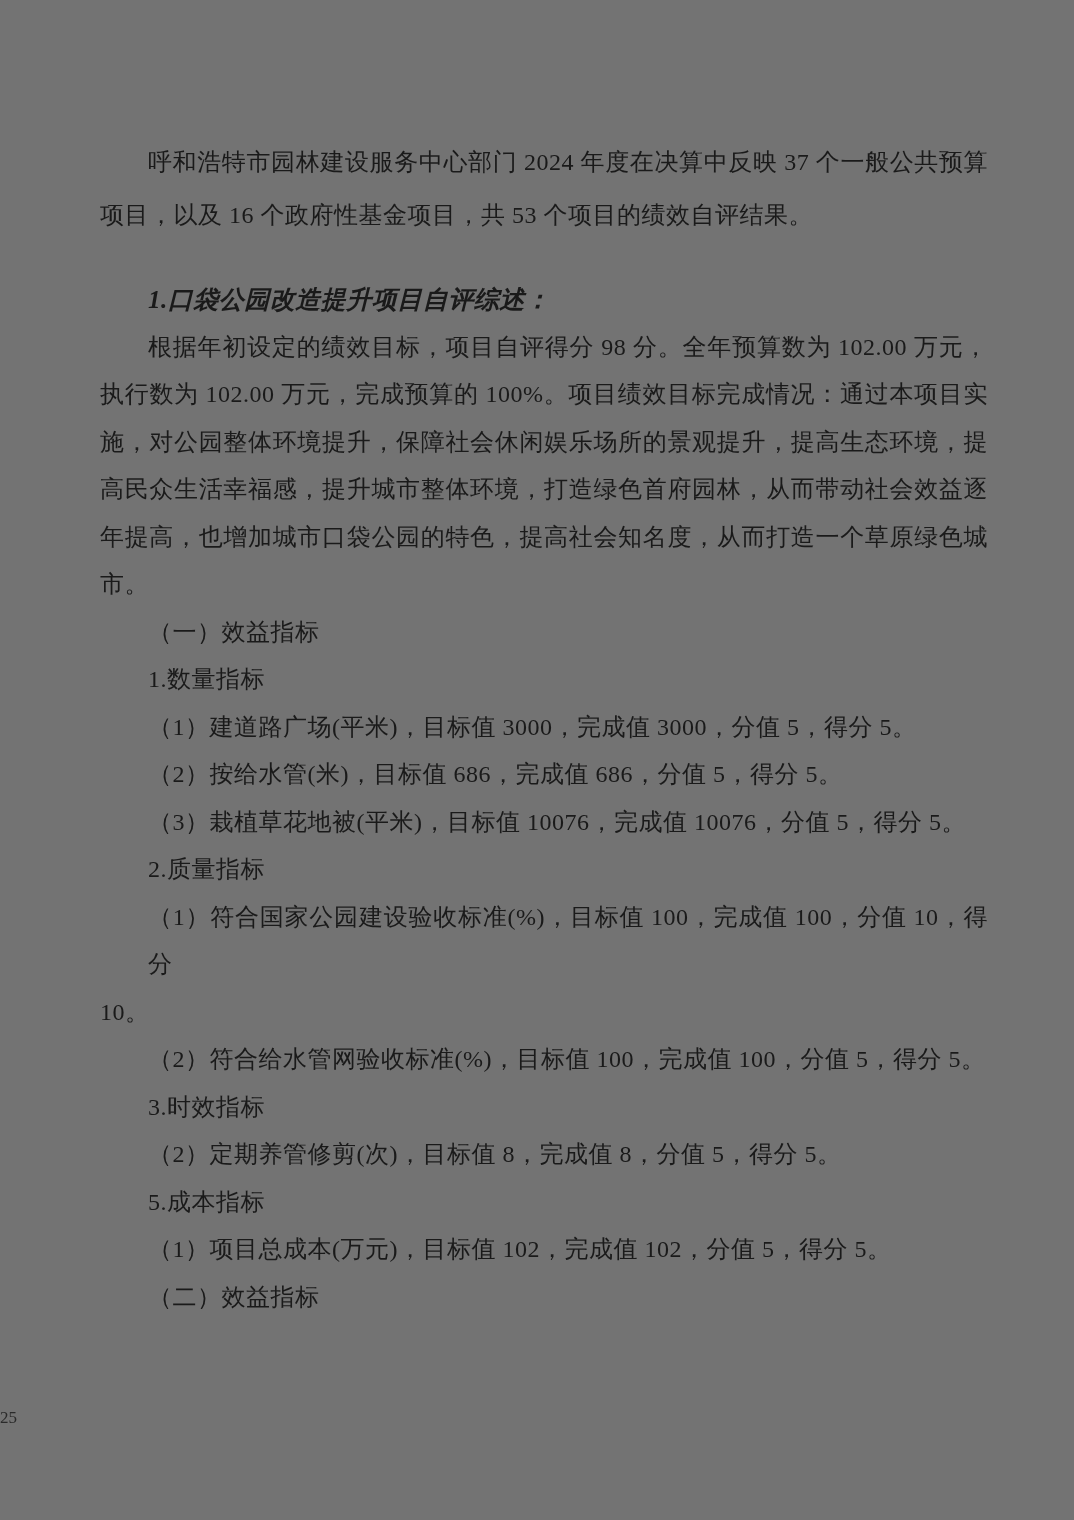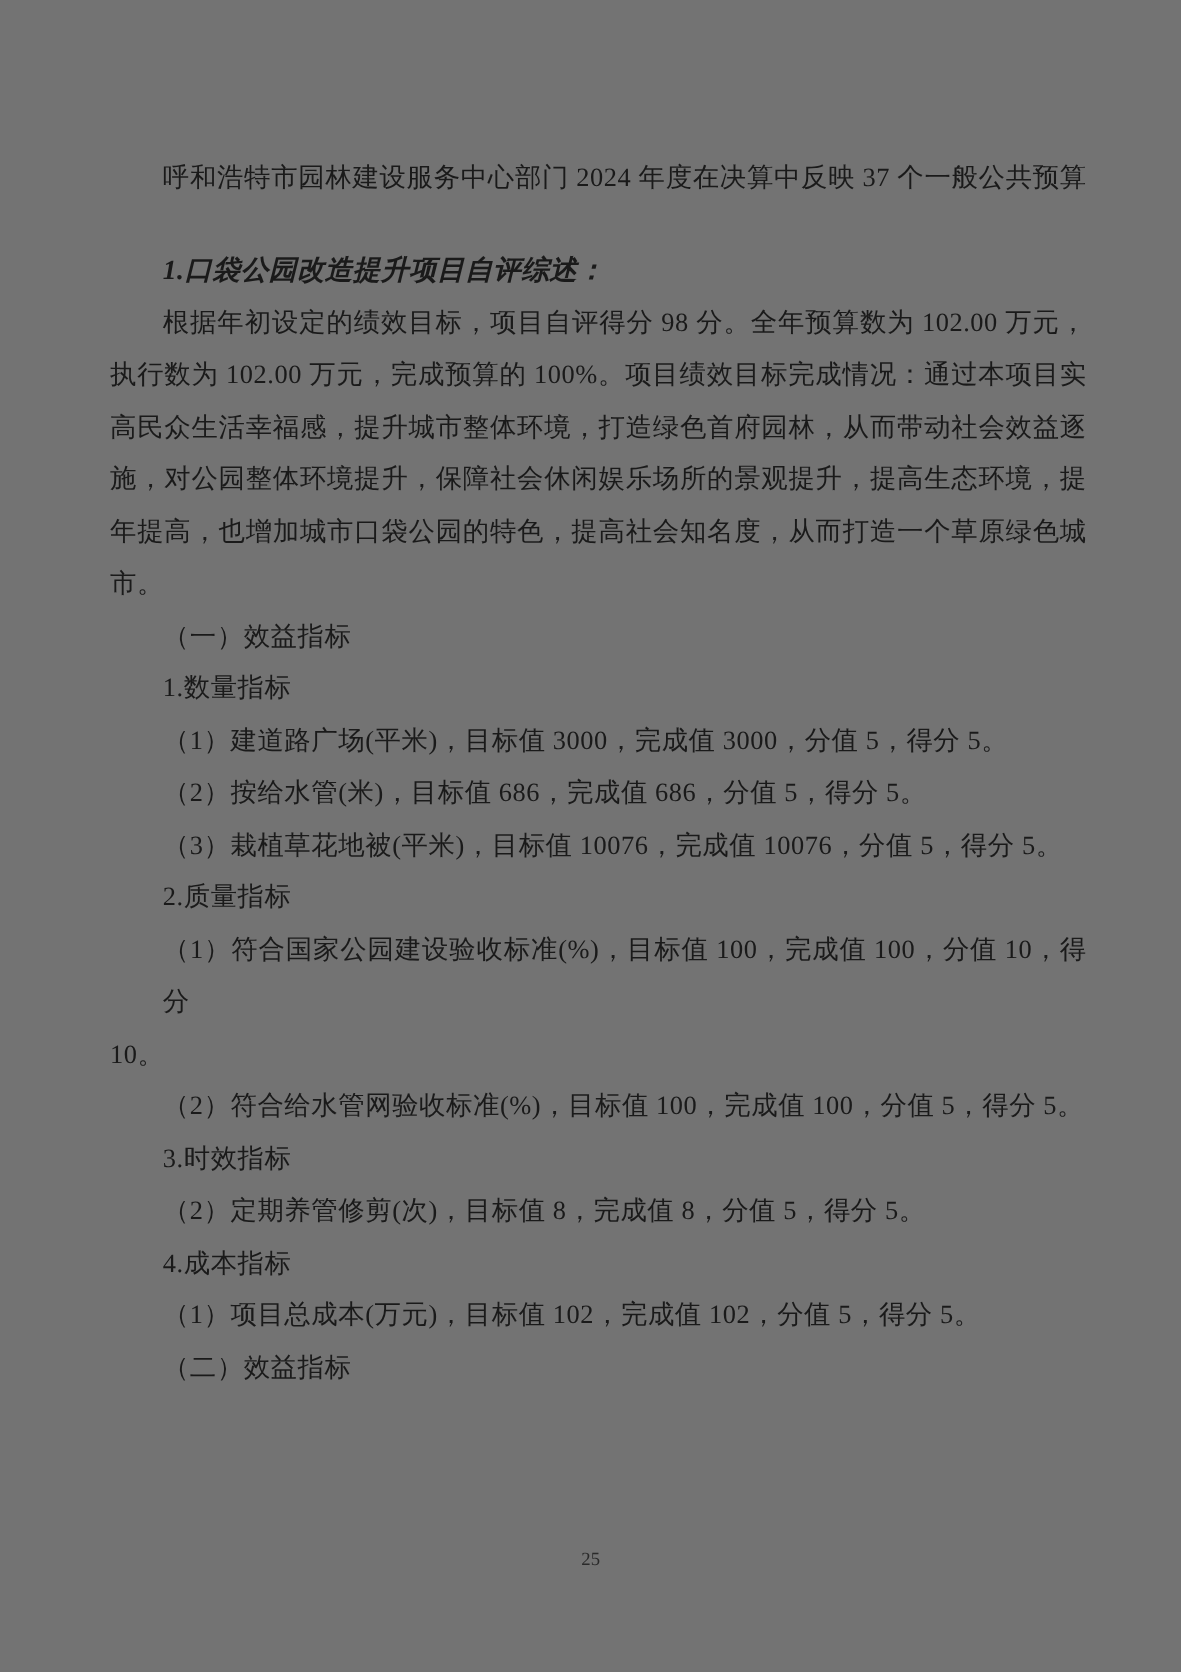--- a/index.html
+++ b/index.html
@@ -41,42 +41,43 @@
   .block.heading .line {
     font-weight: 700;
     font-size: 25px;
     letter-spacing: 0.5px;
   }
   .footer {
     position: absolute;
     left: 0;
     top: 1406px;
     width: 1074px;
-    text-align: center;
+    text-align: left;
     font-size: 17px;
     line-height: 24px;
     color: #2a2a2a;
   }
 </style>
 </head>
 <body>
 
 <div class="page">
   <div class="content">
       <div class="block intro">
         <div class="line indent fill">呼和浩特市园林建设服务中心部门 2024 年度在决算中反映 37 个一般公共预算</div>
+        <div class="line">项目，以及 16 个政府性基金项目，共 53 个项目的绩效自评结果。</div>
       </div>
       <div class="block heading">
         <div class="line indent">1.口袋公园改造提升项目自评综述：</div>
       </div>
       <div class="block body">
         <div class="line indent fill">根据年初设定的绩效目标，项目自评得分 98 分。全年预算数为 102.00 万元，</div>
         <div class="line fill">执行数为 102.00 万元，完成预算的 100%。项目绩效目标完成情况：通过本项目实</div>
+        <div class="line fill">施，对公园整体环境提升，保障社会休闲娱乐场所的景观提升，提高生态环境，提</div>
         <div class="line fill">高民众生活幸福感，提升城市整体环境，打造绿色首府园林，从而带动社会效益逐</div>
-        <div class="line fill">施，对公园整体环境提升，保障社会休闲娱乐场所的景观提升，提高生态环境，提</div>
         <div class="line fill">年提高，也增加城市口袋公园的特色，提高社会知名度，从而打造一个草原绿色城</div>
         <div class="line">市。</div>
       </div>
       <div class="block body">
         <div class="line indent">（一）效益指标</div>
       </div>
       <div class="block body">
         <div class="line indent">1.数量指标</div>
       </div>
       <div class="block body">
@@ -98,21 +99,21 @@
       <div class="block body">
         <div class="line indent">（2）符合给水管网验收标准(%)，目标值 100，完成值 100，分值 5，得分 5。</div>
       </div>
       <div class="block body">
         <div class="line indent">3.时效指标</div>
       </div>
       <div class="block body">
         <div class="line indent">（2）定期养管修剪(次)，目标值 8，完成值 8，分值 5，得分 5。</div>
       </div>
       <div class="block body">
-        <div class="line indent">4.成本指标</div>
+        <div class="line indent">5.成本指标</div>
       </div>
       <div class="block body">
         <div class="line indent">（1）项目总成本(万元)，目标值 102，完成值 102，分值 5，得分 5。</div>
       </div>
       <div class="block body">
         <div class="line indent">（二）效益指标</div>
       </div>
     </div>
   <div class="footer">
     <span>25</span>

